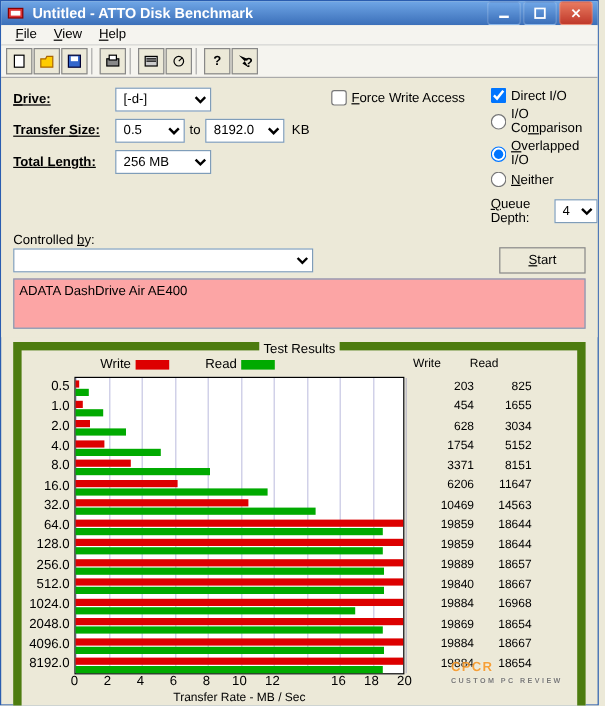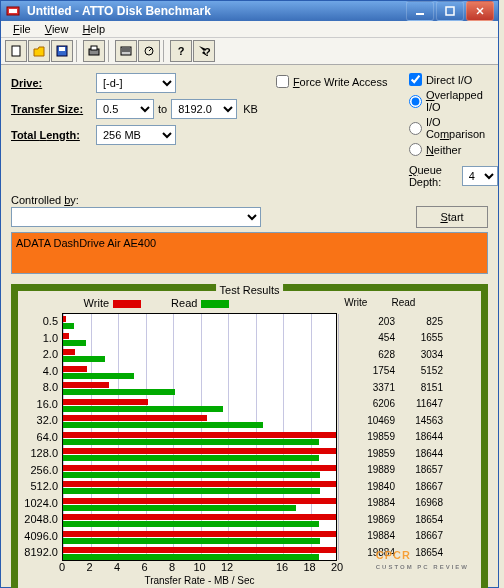--- a/index.html
+++ b/index.html
@@ -21,21 +21,21 @@
 .row { display:flex; align-items:center; margin-bottom:6px; }
 .lbl { width:85px; text-decoration: underline; text-decoration-color:#000; text-underline-offset:1px;font-weight:bold; }
 select, input[type=text] { height:20px; border:1px solid #7f9db9; background:#fff; padding:0 2px; font-size:11px; }
 .form select{ width:80px; }
 .chk { display:flex; align-items:center; gap:4px; }
 .rad { display:flex; align-items:center; gap:4px; }
 .rightcol { display:flex; flex-direction:column; gap:3px; margin-left:auto; }
 .qrow { display:flex; align-items:center; justify-content:flex-end; gap:6px; margin-top:5px; }
 .ctrlrow { display:flex; align-items:center; gap:6px; margin-top:6px; }
 .startbtn { width:72px; height:22px; border:1px solid #888; background:#ece9d8; }
-.textarea { width:100%; height:42px; border:1px solid #7f9db9; background:#f97316; padding:4px; margin-top:4px; resize:none; }
+.textarea { width:100%; height:42px; border:1px solid #7f9db9; background:#fca5a5; padding:4px; margin-top:4px; resize:none; }
 .results { border:7px solid #4d7c0f; margin:4px 10px 6px 10px; padding:4px 6px 2px 6px; background:#ece9d8; position:relative; }
 .results-legend { position:absolute; top:-7px; left:50%; transform:translateX(-50%); background:#ece9d8; padding:0 4px; }
 .legend-row { display:flex; justify-content:center; gap:30px; margin:2px 0 4px 0; }
 .swatch { display:inline-block; width:28px; height:8px; vertical-align:middle; margin-left:4px; }
 .red { background:#d00; }
 .green { background:#0a0; }
 .chart-area { display:flex; }
 .ylabels { width:38px; text-align:right; padding-right:4px; display:flex; flex-direction:column; font-size:10px; }
 .ylabels div { height:16.5px; line-height:16.5px; }
 .plot { width:275px; height:248px; border:1px solid #000; background:#fff; position:relative; }
@@ -168,26 +168,26 @@
             <input type="checkbox" style=""> 
             <span><u>F</u>orce Write Access</span>
           </label>
    </div>
    <div class="rightcol">
     <label class="chk">
             <input type="checkbox" checked="" style=""> 
             <span>Direct I/O</span>
           </label>
     <label class="rad">
+            <input type="radio" name="m" style=""> 
+            <span>I/O Co<u>m</u>parison</span>
+          </label>
+    <label class="rad">
             <input type="radio" name="m" checked="" style=""> 
             <span><u>O</u>verlapped I/O</span>
-          </label>
-    <label class="rad">
-            <input type="radio" name="m" style=""> 
-            <span>I/O Co<u>m</u>parison</span>
           </label>
     <label class="rad">
             <input type="radio" name="m" style=""> 
             <span><u>N</u>either</span>
           </label>
     <div class="qrow">
      <span><u>Q</u>ueue Depth:</span>
      <select style="width:50px"><option>4</option></select>
     </div>
    </div>

